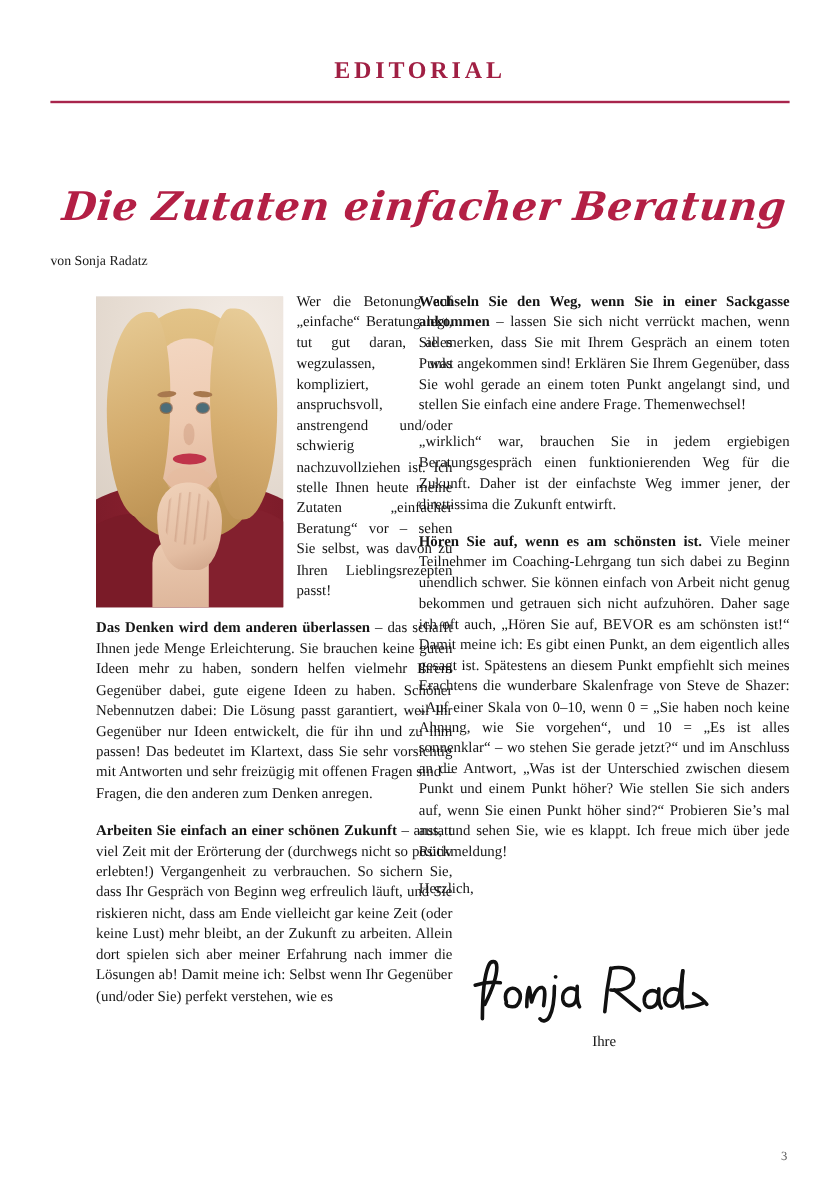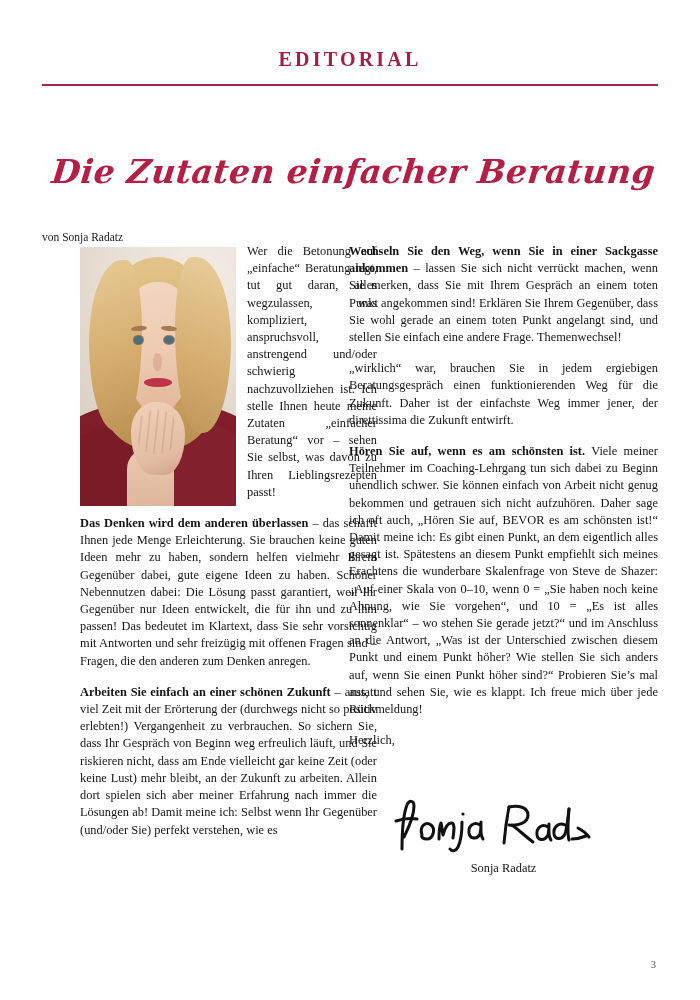--- a/index.html
+++ b/index.html
@@ -55,21 +55,20 @@
     white-space: nowrap;
   }
 
   
   #byline {
     position: absolute;
     left: 42px;
     top: 212px;
     font-size: 11.5px;
     color: #1a1a1a;
-    margin-top: 19px;
   }
 
   
   .column {
     position: absolute;
     top: 243px;
     font-size: 12.4px;
     line-height: 17.2px;
     text-align: justify;
     text-justify: inter-word;
@@ -355,16 +354,16 @@
       <path d="M173 30 C167 27, 161 32, 162 39 C163 45, 170 45, 173 39 C175 33, 176 22, 177 14"></path>
       <path d="M177 14 C176 26, 175 38, 177 45"></path>
 
       <path d="M180 44 C184 44, 189 43, 194 41"></path>
       <path d="M186 33 C190 35, 194 38, 197 42"></path>
     </g>
   </svg>
 </div>
 
 <div id="sig-caption">
-  <div>Sonja Radatz</div>
+  <div>Ihre</div>
 </div>
 
 <div id="folio">3</div>
 
 </body></html>

